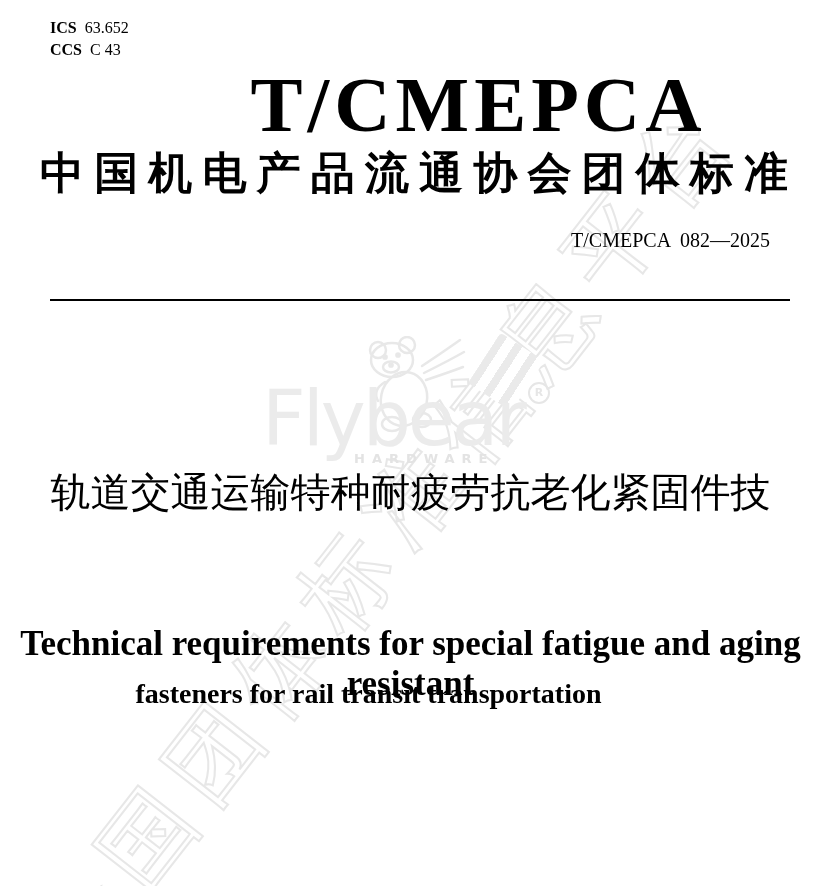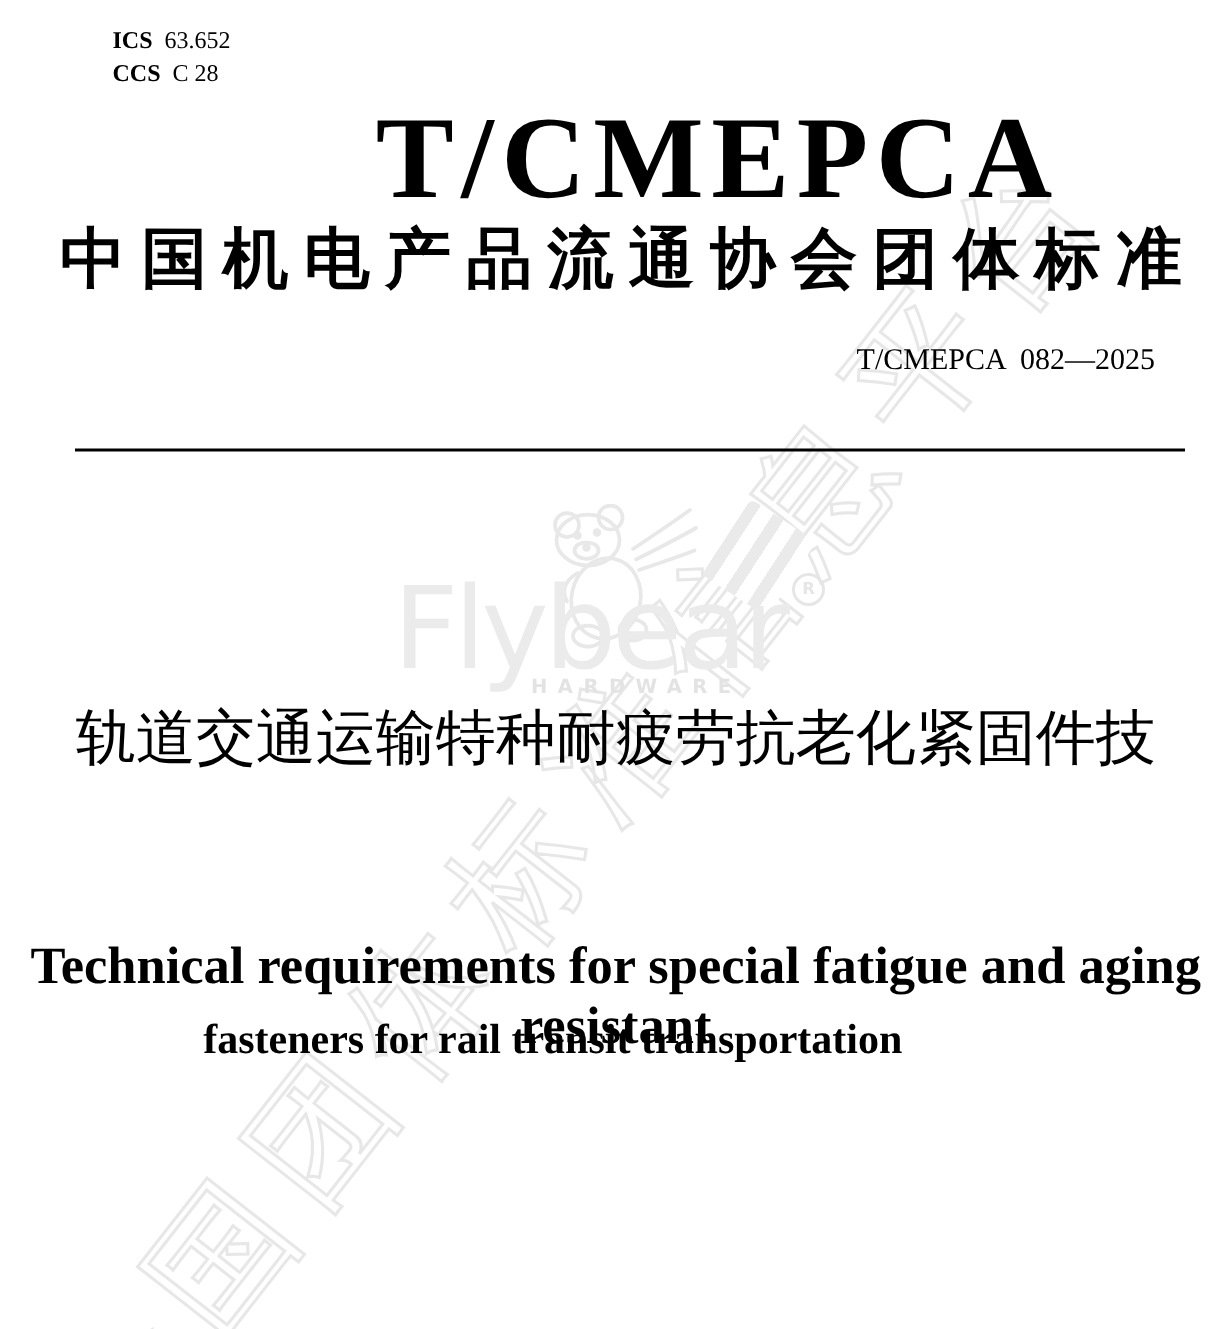--- a/index.html
+++ b/index.html
@@ -39,21 +39,21 @@
   }
   .wm-reg {
     position:absolute; left:266px; top:52px; width:18px; height:18px;
     border:2px solid #e6e6e6; border-radius:50%;
     color:#e6e6e6; font-size:11px; line-height:18px; text-align:center;
     font-weight:bold; font-family:"DejaVu Sans", sans-serif;
   }
   
   .content { position:absolute; inset:0; z-index:1; }
   .meta { position:absolute; left:50px; top:17px; font-size:16px; line-height:22px; }
-  .meta .lbl { font-weight:bold;margin-left:25px; }
+  .meta .lbl { font-weight:bold; }
   .meta .val { margin-left:8px; }
   .big-title {
     position:absolute; top:60px; left:0; width:100%;
     text-align:center; transform:translateX(68px);
     font-weight:bold; font-size:78px; letter-spacing:5px; line-height:1.15;
   }
   .subtitle {
     position:absolute; top:144px; left:40px; width:748px;
     font-family:"Liberation Sans", sans-serif; font-weight:bold;
     font-size:44px; line-height:1.3;
@@ -109,21 +109,21 @@
     <div class="wm-sub">HARDWARE</div>
   </div>
 
   <div class="content">
 
     <div class="meta">
       <div>
         <span class="lbl">ICS</span><span class="val">63.652</span>
       </div>
       <div>
-        <span class="lbl">CCS</span><span class="val">C 28</span>
+        <span class="lbl">CCS</span><span class="val">C 43</span>
       </div>
     </div>
 
     <div class="big-title">T/CMEPCA</div>
 
     <div class="subtitle">中国机电产品流通协会团体标准</div>
 
     <div class="std-number">T/CMEPCA  082—2025</div>
 
     <div class="rule"></div>

